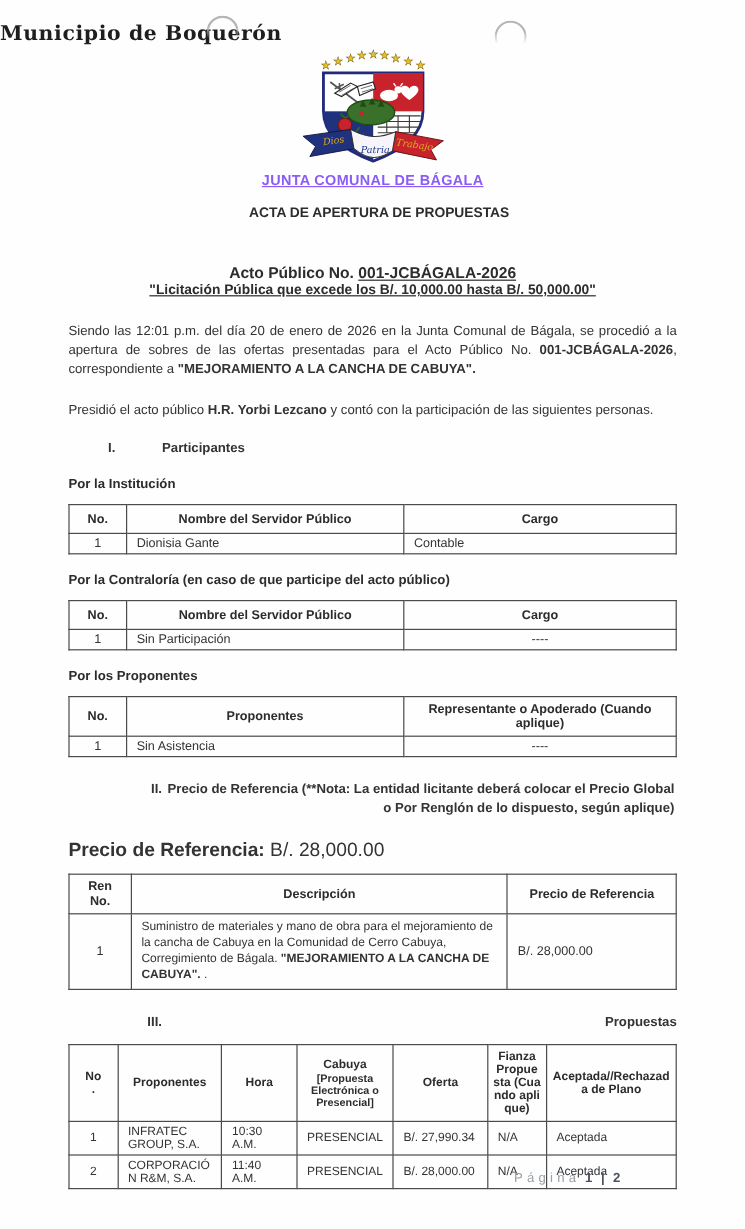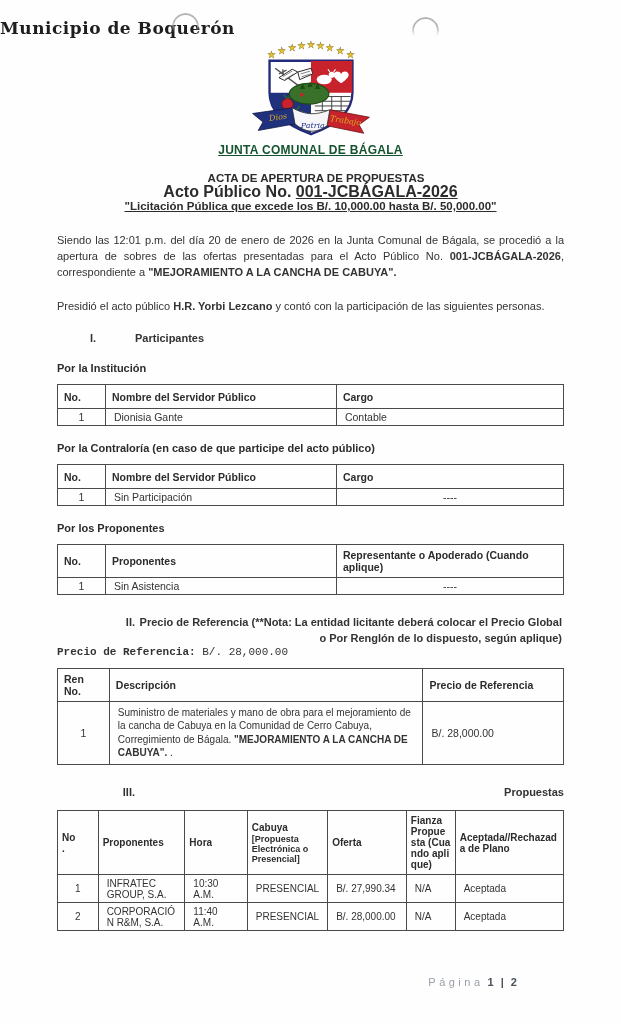--- a/index.html
+++ b/index.html
@@ -33,24 +33,24 @@
     letter-spacing: 0.5px;
     color: #1e1e1e;
   }
   .shield-svg { display: block; margin: 2px auto 0 auto; }
 
   .title-block { text-align: center; margin-top: 5px; }
   .org-name {
     font-size: 12px; font-weight: bold;
     text-decoration: underline;
     letter-spacing: 0.3px;
-    color: #14532d;
+    color: #8b5cf6;
   }
   .doc-title { margin-top: 14px; font-size: 11.5px; font-weight: bold; line-height: 14px; color: #2c2c2c; padding-left: 11px;}
-  .act-line { font-size: 16px; font-weight: bold; line-height: 14px; color: #2c2c2c;}
+  .act-line { font-size: 13px; font-weight: bold; line-height: 14px; color: #2c2c2c; margin-top: 36px;}
   .act-number { text-decoration: underline; }
   .subtitle { font-size: 11.5px; font-weight: bold; text-decoration: underline; line-height: 14px; color: #2c2c2c;}
 
   .content { margin: 0 57px; font-size: 11px; color: #333; }
   .para { line-height: 1.45; }
   .p1 { margin-top: 20px; text-align: justify; }
   .p2 { margin-top: 18px; }
   .b { font-weight: bold; }
 
   .section-heading {
@@ -69,25 +69,25 @@
 
   table {
     width: 100%;
     border-collapse: collapse;
     margin-top: 10px;
     font-size: 10.5px;
     color: #333;
   }
   table, th, td { border: 1px solid #4a4a4a; }
   table { border-width: 1.5px; }
-  th { font-weight: bold; text-align: left; padding: 4px 6px; height: 24px; vertical-align: middle; color: #2c2c2c; margin-top: 44px;}
+  th { font-weight: bold; text-align: center; padding: 4px 6px; height: 24px; vertical-align: middle; color: #2c2c2c; margin-top: 44px;}
   td { padding: 2px 8px; height: 17px; vertical-align: middle; }
   .cell-center { text-align: center; }
 
-  .ref-line { margin-top: 0; font-size: 11px; font-family: Liberation Mono, monospace; }
+  .ref-line { margin-top: 18px; font-size: 16px; }
   .ref-table td { padding: 4px 8px; }
   .desc-cell { font-size: 10px; line-height: 1.35; }
   .props-table { font-size: 10px; }
   .props-table th { font-size: 10px; padding: 4px 4px; }
   .props-table td { height: 28px; }
   .th-pre { white-space: pre-line; }
   .break-all { word-break: break-all; }
   .formato-sub { display: block; font-size: 9px; font-weight: bold; margin-top: 1px; }
 
   .footer {

